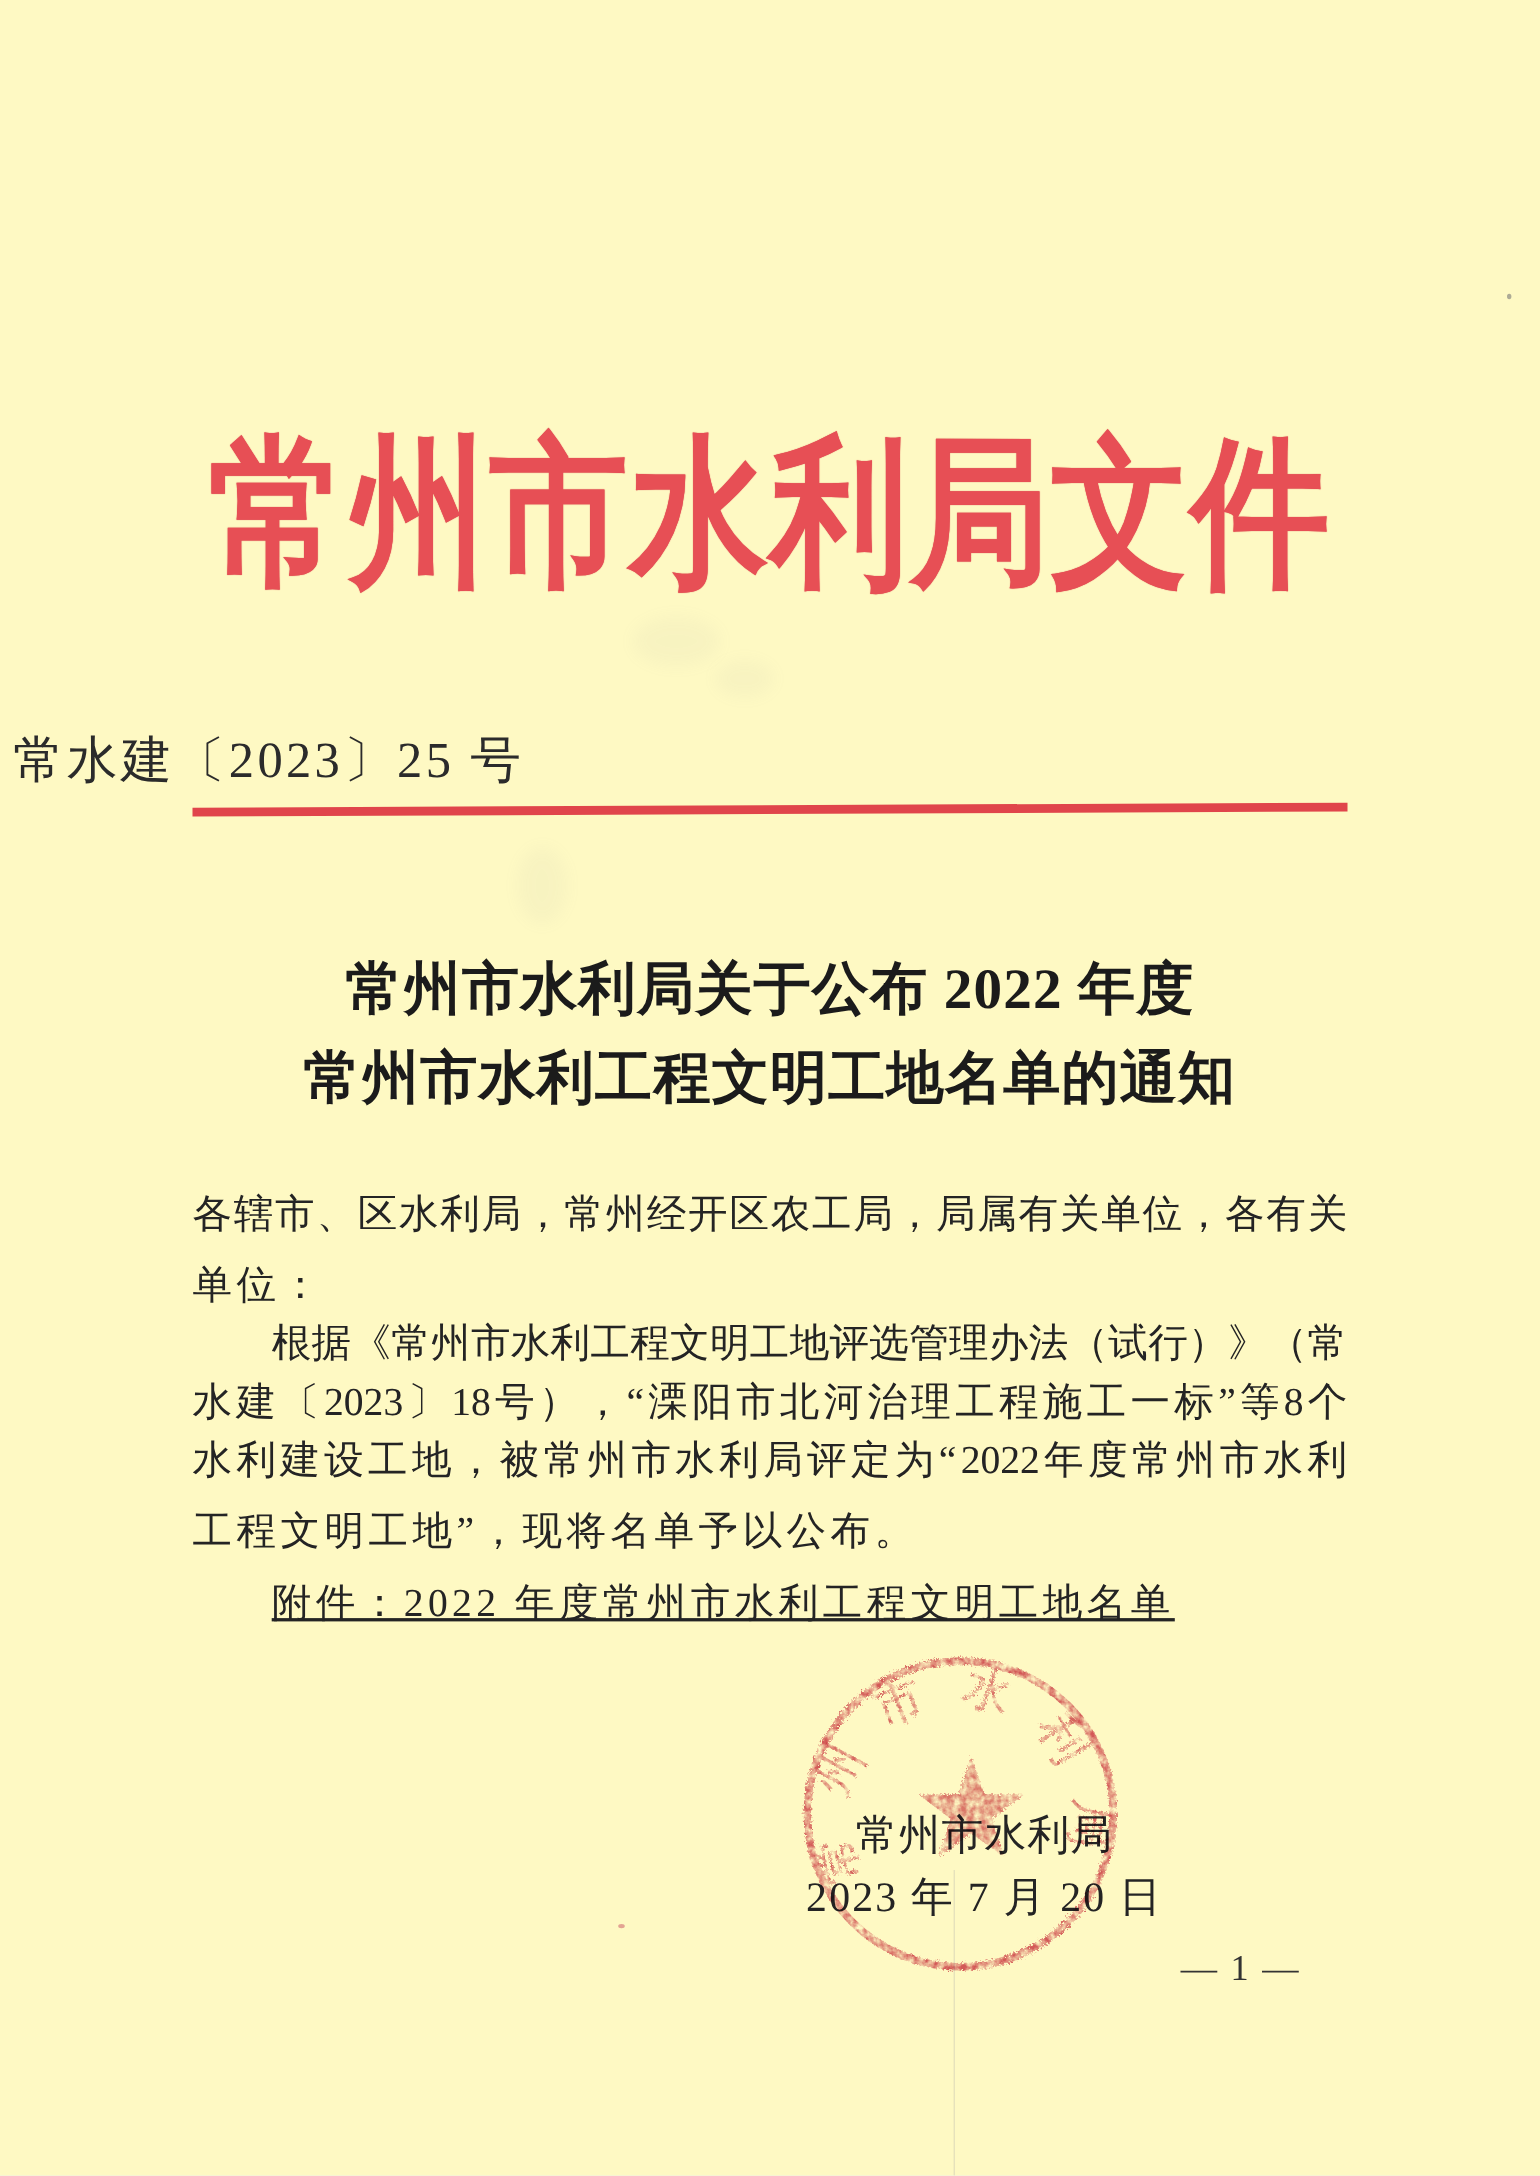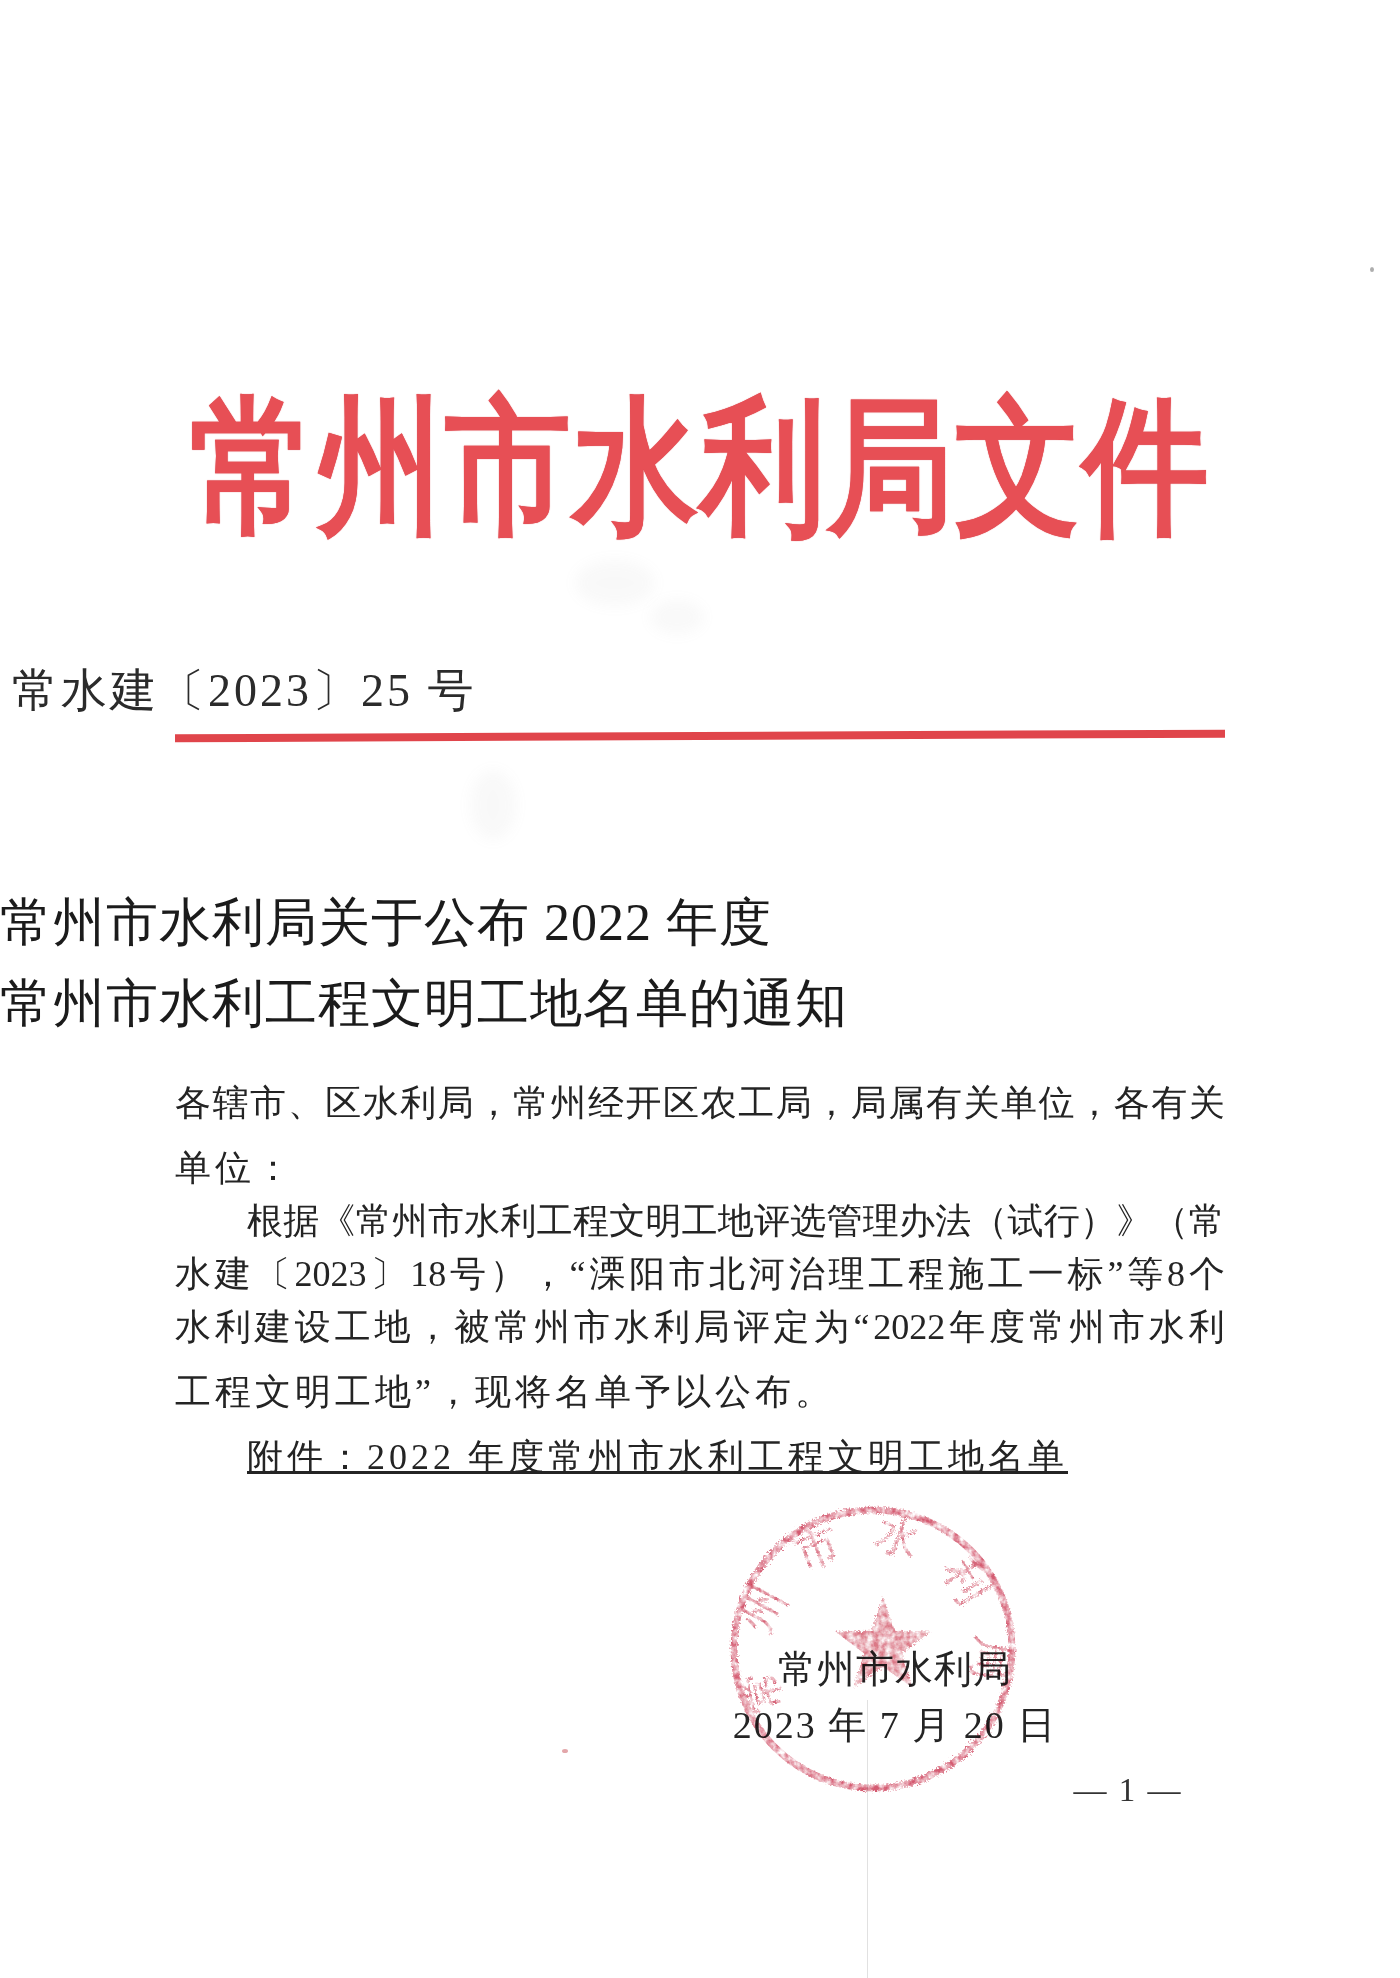--- a/index.html
+++ b/index.html
@@ -2,21 +2,21 @@
 <html><head>
 <meta charset="utf-8">
 <title>常州市水利局文件</title>
 <style>
   html,body{margin:0;padding:0;}
   body{background:#e9e9e9;}
   .page{
     position:relative;
     width:1400px;height:1978px;
     margin:0 auto;
-    background:#ffffff;
+    background:#fef9c3;
     overflow:hidden;
     font-family:"Liberation Serif","DejaVu Serif",serif;
     color:#242424;
   }
   
   .letterhead{
     position:absolute;top:394px;left:0;width:100%;
     text-align:center;
     font-size:148px;line-height:148px;
     font-weight:900;
@@ -37,24 +37,24 @@
     white-space:nowrap;
   }
   
   .red-rule{
     position:absolute;top:732px;left:175px;width:1050px;height:8px;
     background:#e0454b;
     transform:rotate(-0.25deg);
   }
   
   .notice-title{
-    position:absolute;top:882px;left:0;width:100%;
-    text-align:left;
+    position:absolute;top:859px;left:0;width:100%;
+    text-align:center;
     font-size:52px;line-height:81px;
-    font-weight:400;
+    font-weight:700;
     color:#1b1b1b;
     letter-spacing:1px;
     white-space:nowrap;
   }
   
   .body-block{
     position:absolute;top:1077px;left:175px;width:1050px;
     font-size:36px;
     color:#242424;
   }

